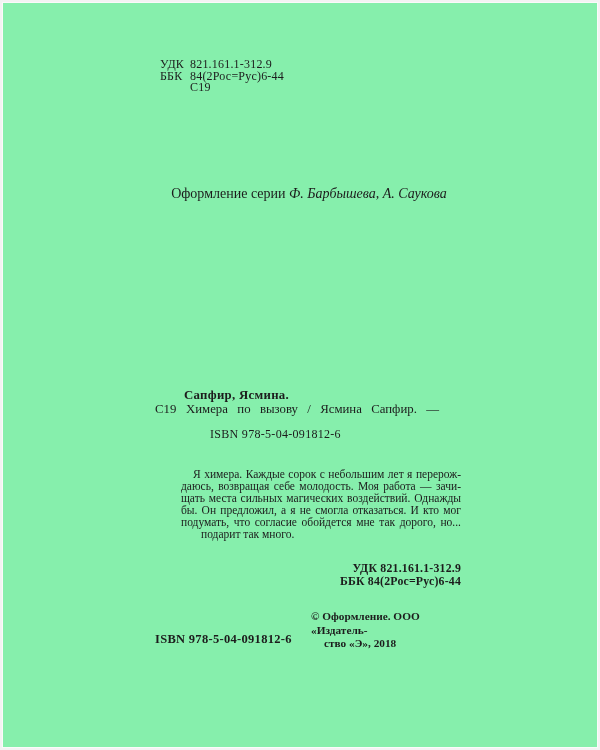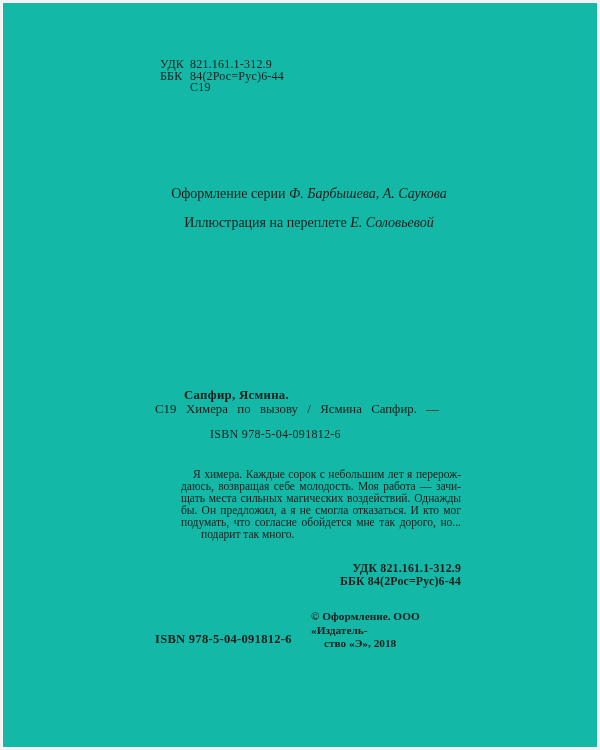--- a/index.html
+++ b/index.html
@@ -4,21 +4,21 @@
 <style>
   html, body {
     margin: 0;
     padding: 0;
     background: #ffffff;
   }
   .sheet {
     position: relative;
     width: 600px;
     height: 750px;
-    background: #14b8a6;
+    background: #86efac;
     font-family: "Liberation Serif", "DejaVu Serif", serif;
     color: #1c1c1c;
     overflow: hidden;
     box-shadow: inset 0 0 0 2px #f3f3f3, inset 0 0 0 3px #fafafa;
   }
 
   
   .top-codes {
     position: absolute;
     left: 160px;
@@ -151,23 +151,20 @@
     <div class="row">
       <span class="label">ББК</span><span>84(2Рос=Рус)6-44</span>
     </div>
     <div class="code-line">С19</div>
   </div>
 
   <div class="credits-line credits-1">
     <span>Оформление серии </span><span class="it">Ф. Барбышева</span><span class="it">, </span><span class="it">А. Саукова</span>
   </div>
 
-  <div class="credits-line credits-2">
-    <span>Иллюстрация на переплете </span><span class="it">Е. Соловьевой</span>
-  </div>
 
   <div class="catalog">
     <div class="cat-heading">Сапфир, Ясмина.</div>
     <div class="cat-row">
       <span class="cat-code">С19</span>
       <div class="cat-line1">Химера по вызову / Ясмина Сапфир. —</div>
     </div>
     <div class="cat-isbn">ISBN 978-5-04-091812-6</div>
   </div>
 

